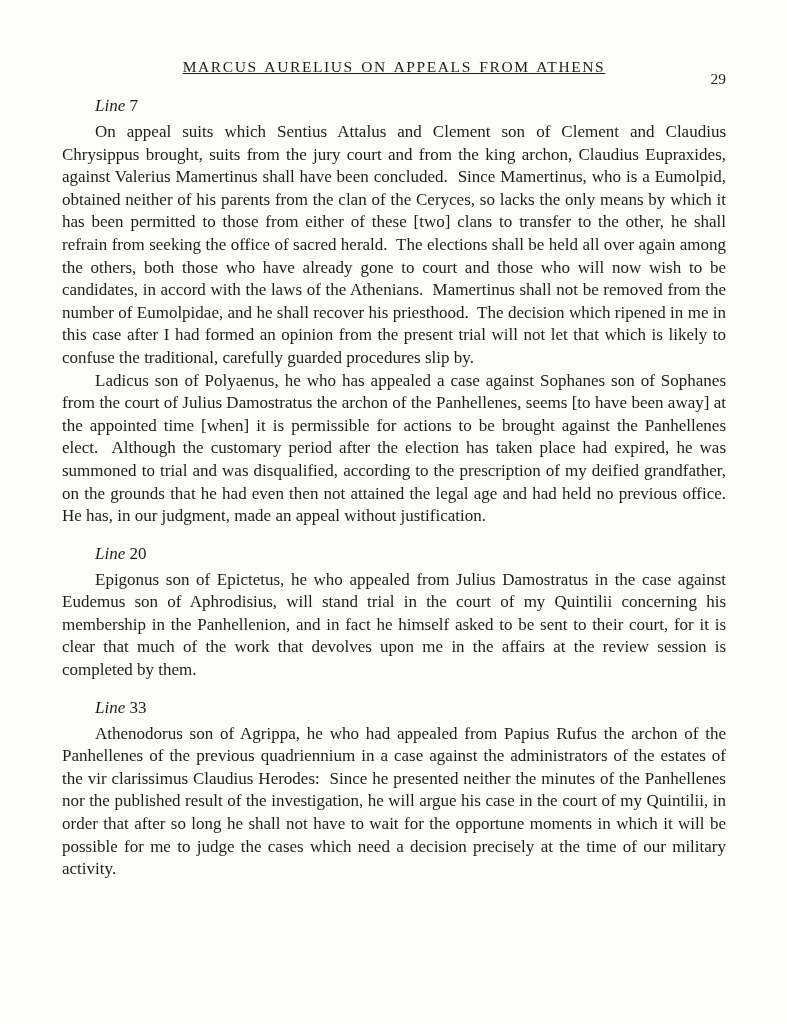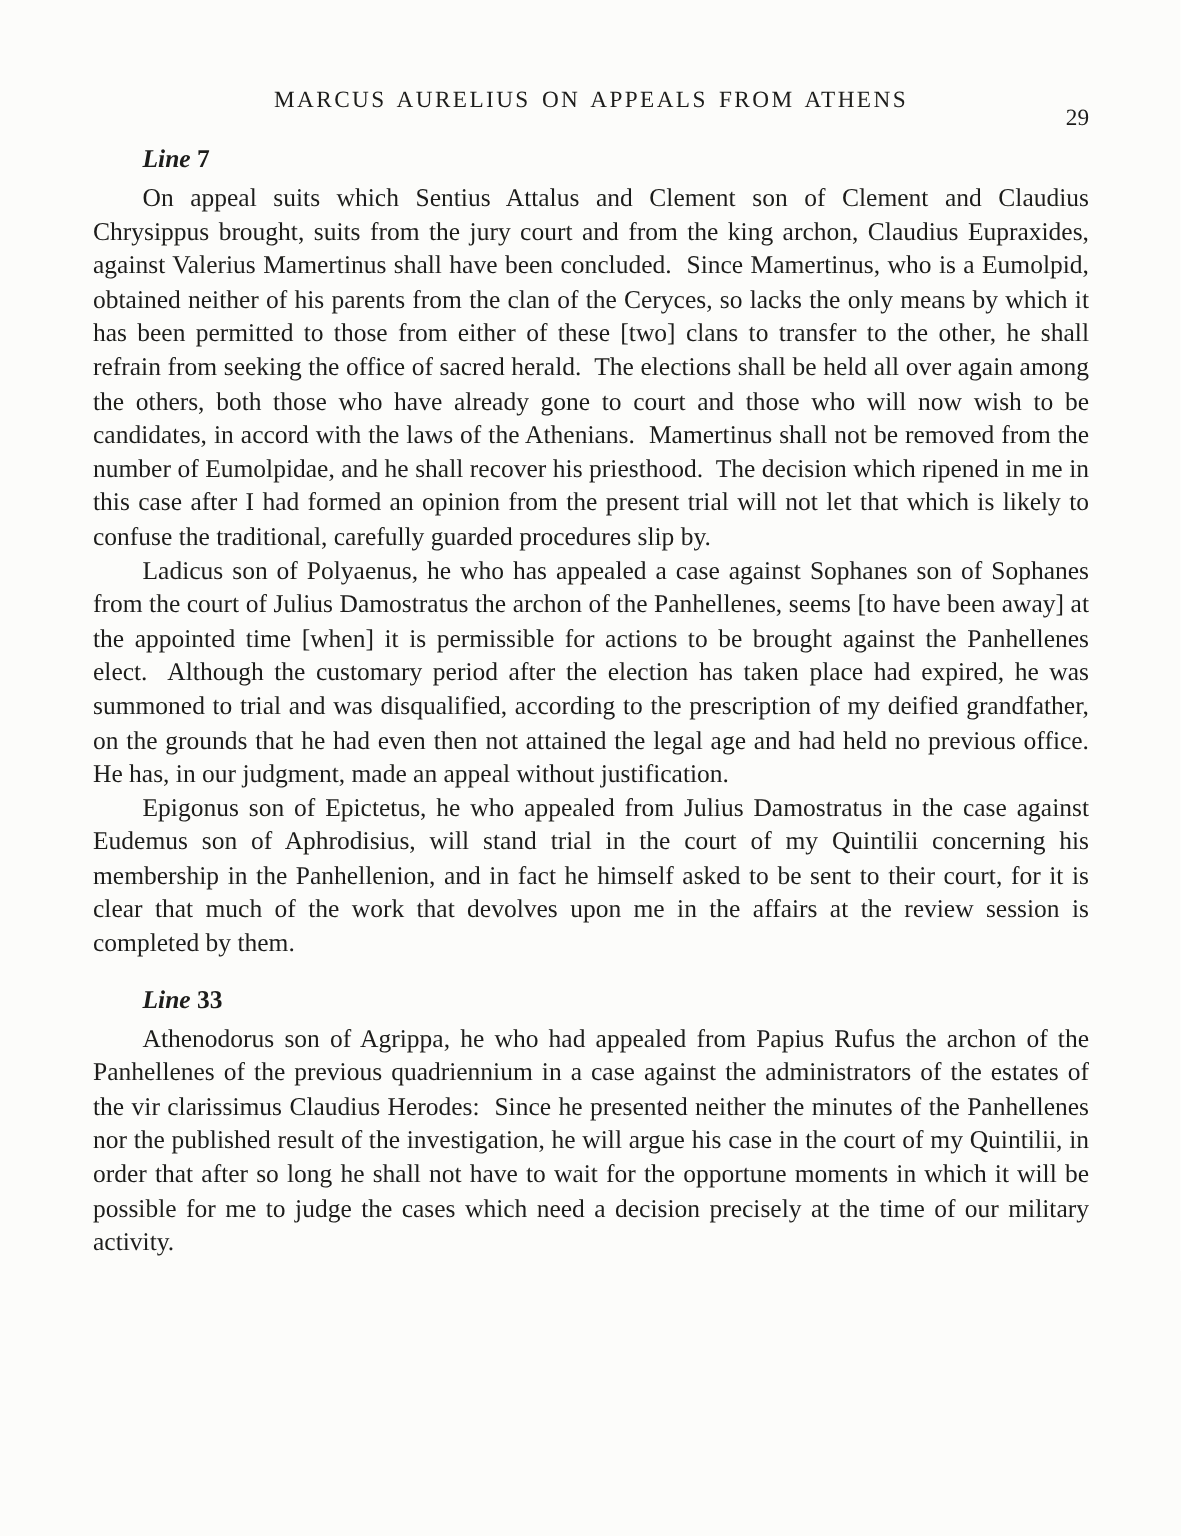--- a/index.html
+++ b/index.html
@@ -28,20 +28,21 @@
     height: 22px;
     margin-bottom: 14px;
   }
   .header-title {
     display: block;
     text-align: center;
     font-size: 15.5px;
     letter-spacing: 1.6px;
     word-spacing: 2px;
     white-space: nowrap;
+    text-decoration: underline;
   }
   .page-number {
     position: absolute;
     right: 0;
     top: 12px;
     font-size: 15.5px;
   }
   .para {
     margin: 0;
     font-size: 17px;
@@ -51,21 +52,20 @@
     text-indent: 33px;
   }
   .para.no-indent {
     text-indent: 0;
   }
   .line-heading {
     margin: 14px 0 4px 0;
     padding-left: 33px;
     font-size: 17px;
     line-height: 23px;
-    font-weight: bold;
   }
   .lh-word {
     font-style: italic;
   }
   .lh-num {
     font-style: normal;
   }
 </style>
 </head>
 <body>
@@ -82,20 +82,21 @@
     <div class="section">
       <div class="line-heading"><span class="lh-word">Line</span> <span class="lh-num">7</span></div>
       <p class="para">On appeal suits which Sentius Attalus and Clement son of Clement and Claudius Chrysippus brought, suits from the jury court and from the king archon, Claudius Eupraxides, against Valerius Mamertinus shall have been concluded.  Since Mamertinus, who is a Eumolpid, obtained neither of his parents from the clan of the Ceryces, so lacks the only means by which it has been permitted to those from either of these [two] clans to transfer to the other, he shall refrain from seeking the office of sacred herald.  The elections shall be held all over again among the others, both those who have already gone to court and those who will now wish to be candidates, in accord with the laws of the Athenians.  Mamertinus shall not be removed from the number of Eumolpidae, and he shall recover his priesthood.  The decision which ripened in me in this case after I had formed an opinion from the present trial will not let that which is likely to confuse the traditional, carefully guarded procedures slip by.</p>
     </div>
 
     <div class="section">
       <p class="para">Ladicus son of Polyaenus, he who has appealed a case against Sophanes son of Sophanes from the court of Julius Damostratus the archon of the Panhellenes, seems [to have been away] at the appointed time [when] it is permissible for actions to be brought against the Panhellenes elect.  Although the customary period after the election has taken place had expired, he was summoned to trial and was disqualified, according to the prescription of my deified grandfather, on the grounds that he had even then not attained the legal age and had held no previous office.  He has, in our judgment, made an appeal without justification.</p>
     </div>
 
     <div class="section">
+      <div class="line-heading"><span class="lh-word">Line</span> <span class="lh-num">20</span></div>
       <p class="para">Epigonus son of Epictetus, he who appealed from Julius Damostratus in the case against Eudemus son of Aphrodisius, will stand trial in the court of my Quintilii concerning his membership in the Panhellenion, and in fact he himself asked to be sent to their court, for it is clear that much of the work that devolves upon me in the affairs at the review session is completed by them.</p>
     </div>
 
     <div class="section">
       <div class="line-heading"><span class="lh-word">Line</span> <span class="lh-num">33</span></div>
       <p class="para">Athenodorus son of Agrippa, he who had appealed from Papius Rufus the archon of the Panhellenes of the previous quadriennium in a case against the administrators of the estates of the vir clarissimus Claudius Herodes:  Since he presented neither the minutes of the Panhellenes nor the published result of the investigation, he will argue his case in the court of my Quintilii, in order that after so long he shall not have to wait for the opportune moments in which it will be possible for me to judge the cases which need a decision precisely at the time of our military activity.</p>
     </div>
 
   </div>
 </div>

